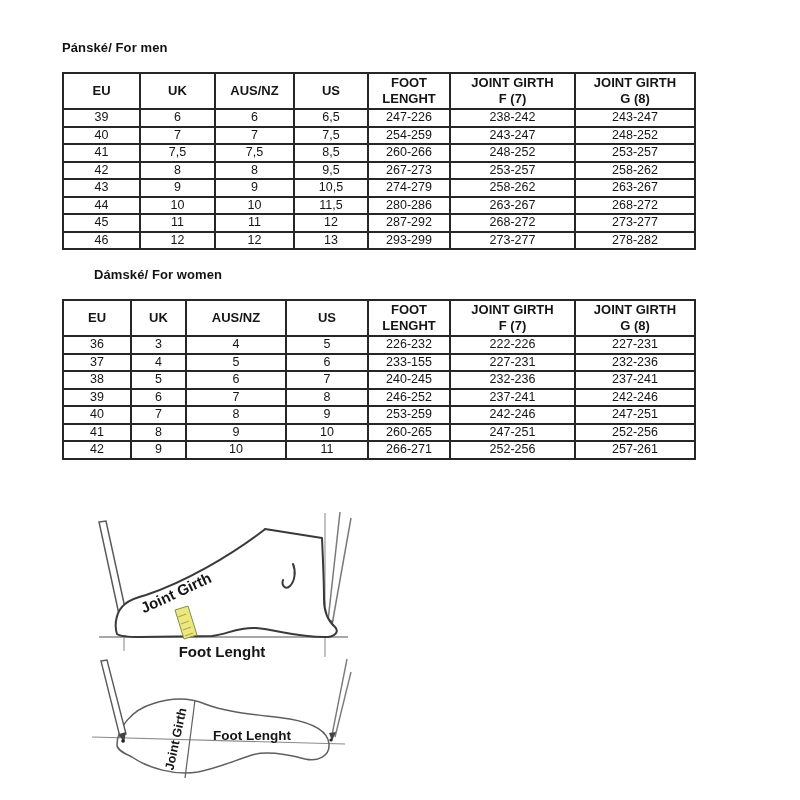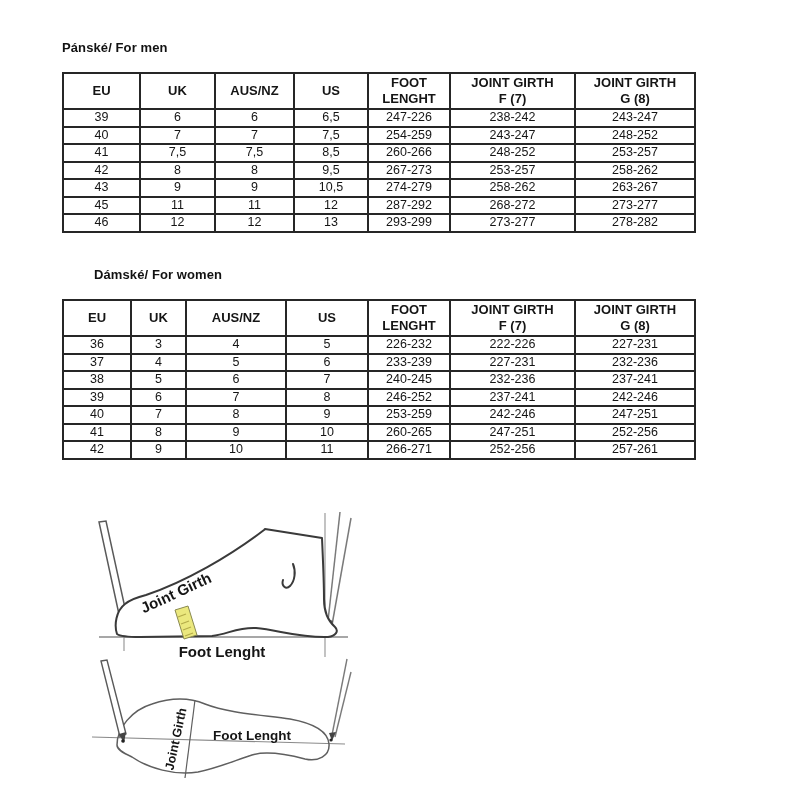--- a/index.html
+++ b/index.html
@@ -130,20 +130,29 @@
         <tr>
           <td>43</td>
           <td>9</td>
           <td>9</td>
           <td>10,5</td>
           <td>274-279</td>
           <td>258-262</td>
           <td>263-267</td>
         </tr>
         <tr>
+          <td>44</td>
+          <td>10</td>
+          <td>10</td>
+          <td>11,5</td>
+          <td>280-286</td>
+          <td>263-267</td>
+          <td>268-272</td>
+        </tr>
+        <tr>
           <td>45</td>
           <td>11</td>
           <td>11</td>
           <td>12</td>
           <td>287-292</td>
           <td>268-272</td>
           <td>273-277</td>
         </tr>
         <tr>
           <td>46</td>
@@ -191,21 +200,21 @@
           <td>5</td>
           <td>226-232</td>
           <td>222-226</td>
           <td>227-231</td>
         </tr>
         <tr>
           <td>37</td>
           <td>4</td>
           <td>5</td>
           <td>6</td>
-          <td>233-239</td>
+          <td>233-155</td>
           <td>227-231</td>
           <td>232-236</td>
         </tr>
         <tr>
           <td>38</td>
           <td>5</td>
           <td>6</td>
           <td>7</td>
           <td>240-245</td>
           <td>232-236</td>

